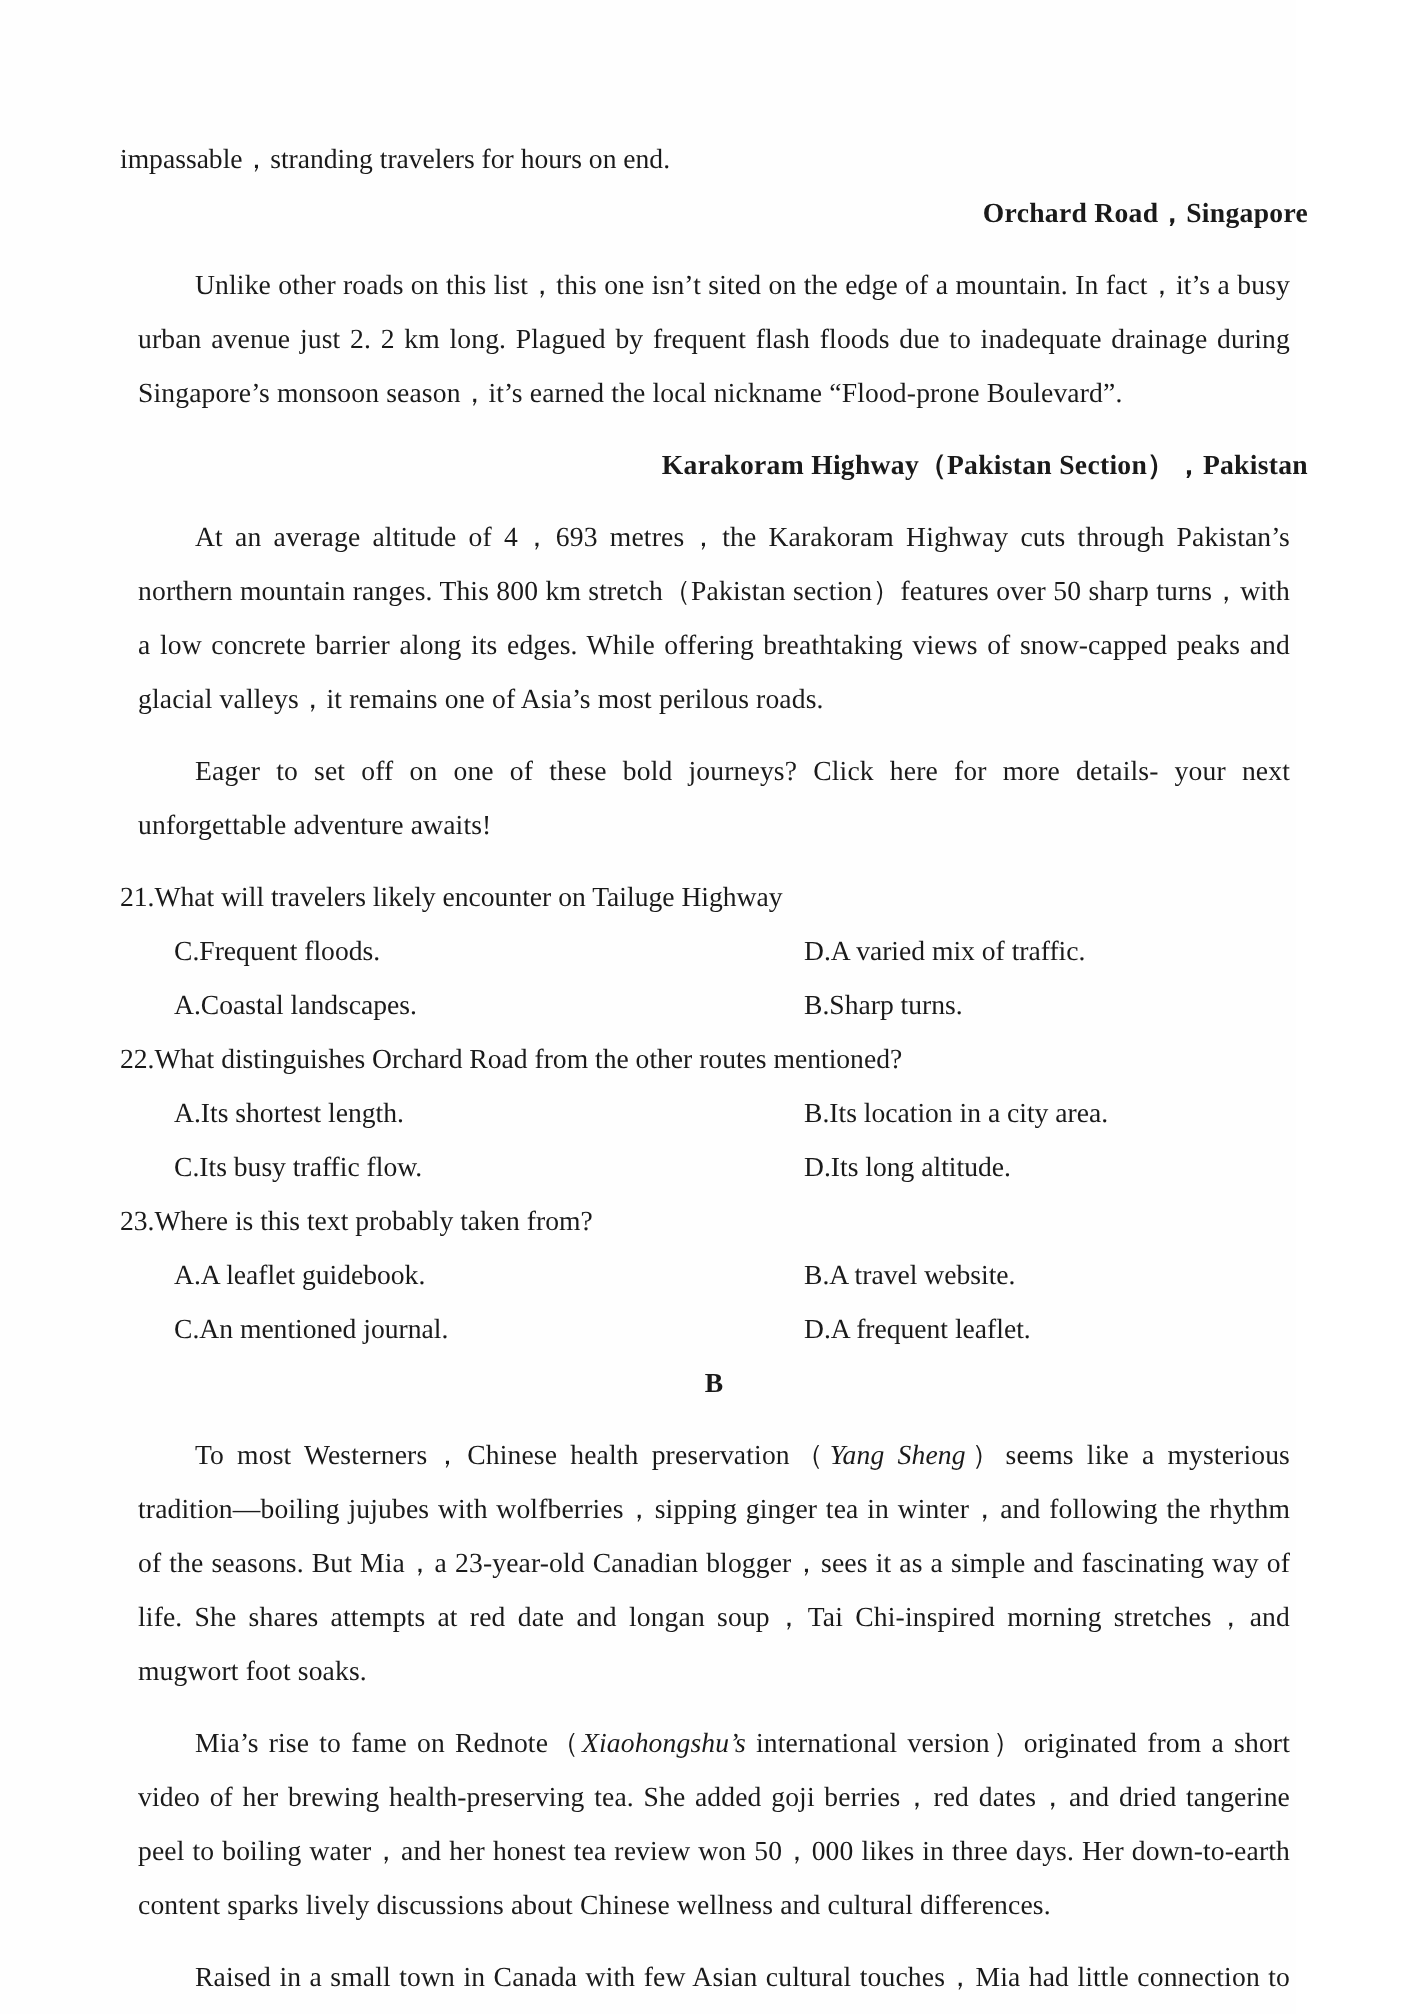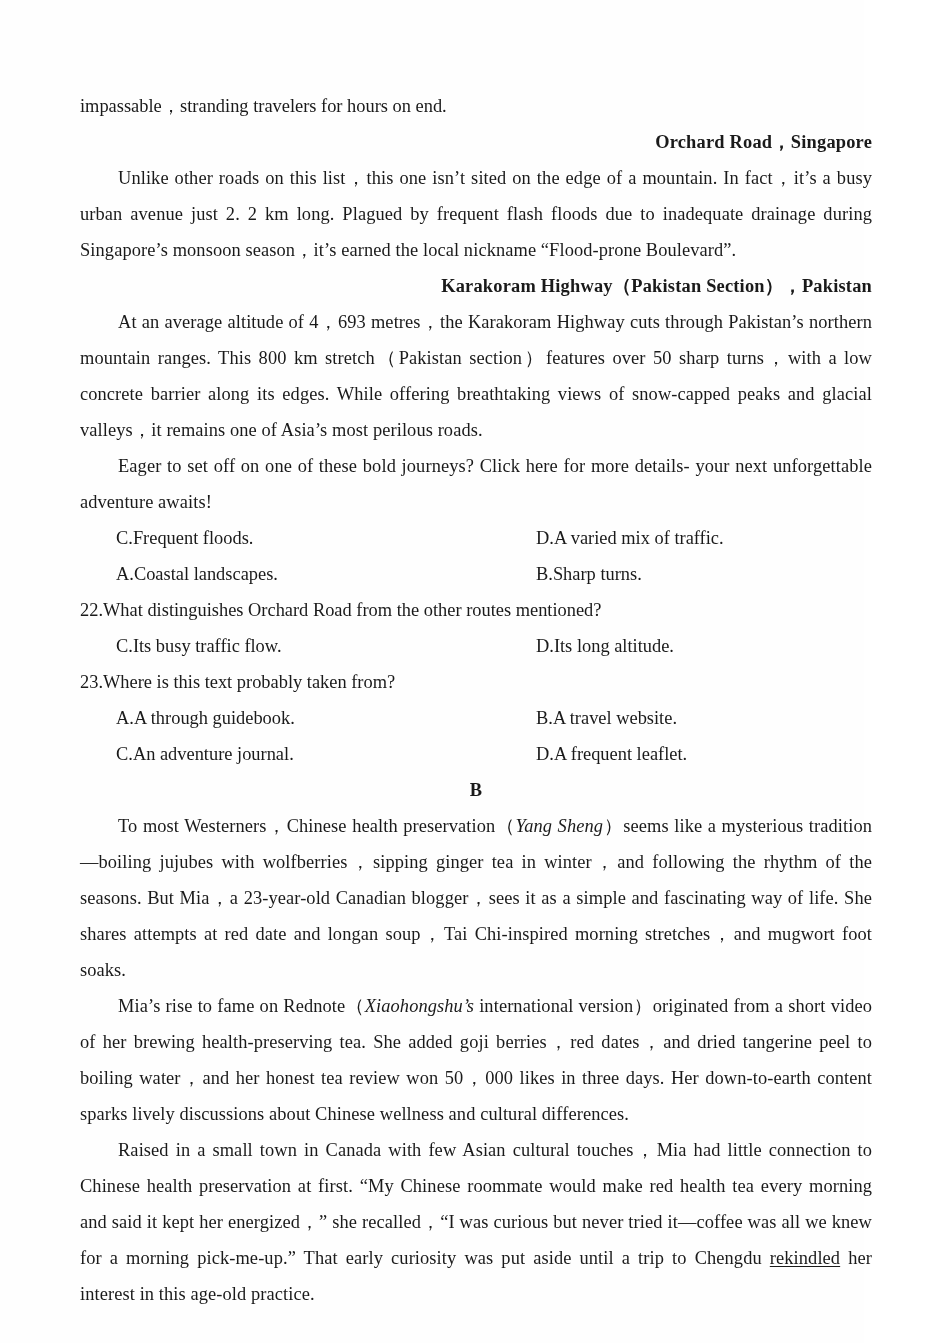--- a/index.html
+++ b/index.html
@@ -21,21 +21,21 @@
     height: 1343px;
     background: #fefefe;
     box-sizing: border-box;
     padding: 88px 78px 0 80px;
   }
   .col {
     width: 792px;
   }
   
   p.para {
-    margin: 0;
+    margin: 12px;
     font-size: 18.4px;
     line-height: 36px;
     text-align: justify;
     text-align-last: left;
     text-justify: inter-word;
     letter-spacing: 0.1px;
   }
   p.para.indent {
     text-indent: 38px;
   }
@@ -105,46 +105,51 @@
     <p class="para indent">Unlike other roads on this list，this one isn’t sited on the edge of a mountain. In fact，it’s a busy urban avenue just 2. 2 km long. Plagued by frequent flash floods due to inadequate drainage during Singapore’s monsoon season，it’s earned the local nickname “Flood-prone Boulevard”.</p>
 
     <h4 class="subhead">Karakoram Highway（Pakistan Section），Pakistan</h4>
     <p class="para indent">At an average altitude of 4，693 metres，the Karakoram Highway cuts through Pakistan’s northern mountain ranges. This 800 km stretch（Pakistan section）features over 50 sharp turns，with a low concrete barrier along its edges. While offering breathtaking views of snow-capped peaks and glacial valleys，it remains one of Asia’s most perilous roads.</p>
 
     <p class="para indent">Eager to set off on one of these bold journeys? Click here for more details- your next unforgettable adventure awaits!</p>
 
     <div class="qwrap">
 
       <div>
+        <span class="qstem"><span>21.</span><span>What will travelers likely encounter on Tailuge Highway</span></span>
         <div class="optrow">
           <span class="opt"><span class="optlabel">C.</span><span>Frequent floods.</span></span>
           <span class="opt right"><span class="optlabel">D.</span><span>A varied mix of traffic.</span></span>
         </div>
         <div class="optrow">
           <span class="opt"><span class="optlabel">A.</span><span>Coastal landscapes.</span></span>
           <span class="opt right"><span class="optlabel">B.</span><span>Sharp turns.</span></span>
         </div>
       </div>
 
       <div>
         <span class="qstem"><span>22.</span><span>What distinguishes Orchard Road from the other routes mentioned?</span></span>
         <div class="optrow">
+          <span class="opt"><span class="optlabel">A.</span><span>Its shortest length.</span></span>
+          <span class="opt right"><span class="optlabel">B.</span><span>Its location in a city area.</span></span>
+        </div>
+        <div class="optrow">
           <span class="opt"><span class="optlabel">C.</span><span>Its busy traffic flow.</span></span>
           <span class="opt right"><span class="optlabel">D.</span><span>Its long altitude.</span></span>
         </div>
       </div>
 
       <div>
         <span class="qstem"><span>23.</span><span>Where is this text probably taken from?</span></span>
         <div class="optrow">
-          <span class="opt"><span class="optlabel">A.</span><span>A through guidebook.</span></span>
+          <span class="opt"><span class="optlabel">A.</span><span>A leaflet guidebook.</span></span>
           <span class="opt right"><span class="optlabel">B.</span><span>A travel website.</span></span>
         </div>
         <div class="optrow">
-          <span class="opt"><span class="optlabel">C.</span><span>An adventure journal.</span></span>
+          <span class="opt"><span class="optlabel">C.</span><span>An mentioned journal.</span></span>
           <span class="opt right"><span class="optlabel">D.</span><span>A frequent leaflet.</span></span>
         </div>
       </div>
 
     </div>
 
     <p class="sec-letter">B</p>
 
     <p class="para indent"><span>To most Westerners，Chinese health preservation（</span><i class="ital">Yang Sheng</i><span>）seems like a mysterious tradition—boiling jujubes with wolfberries，sipping ginger tea in winter，and following the rhythm of the seasons. But Mia，a 23-year-old Canadian blogger，sees it as a simple and fascinating way of life. She shares attempts at red date and longan soup，Tai Chi-inspired morning stretches，and mugwort foot soaks.</span></p>
     <p class="para indent"><span>Mia’s rise to fame on Rednote（</span><i class="ital">Xiaohongshu’s</i><span> international version）originated from a short video of her brewing health-preserving tea. She added goji berries，red dates，and dried tangerine peel to boiling water，and her honest tea review won 50，000 likes in three days. Her down-to-earth content sparks lively discussions about Chinese wellness and cultural differences.</span></p>

